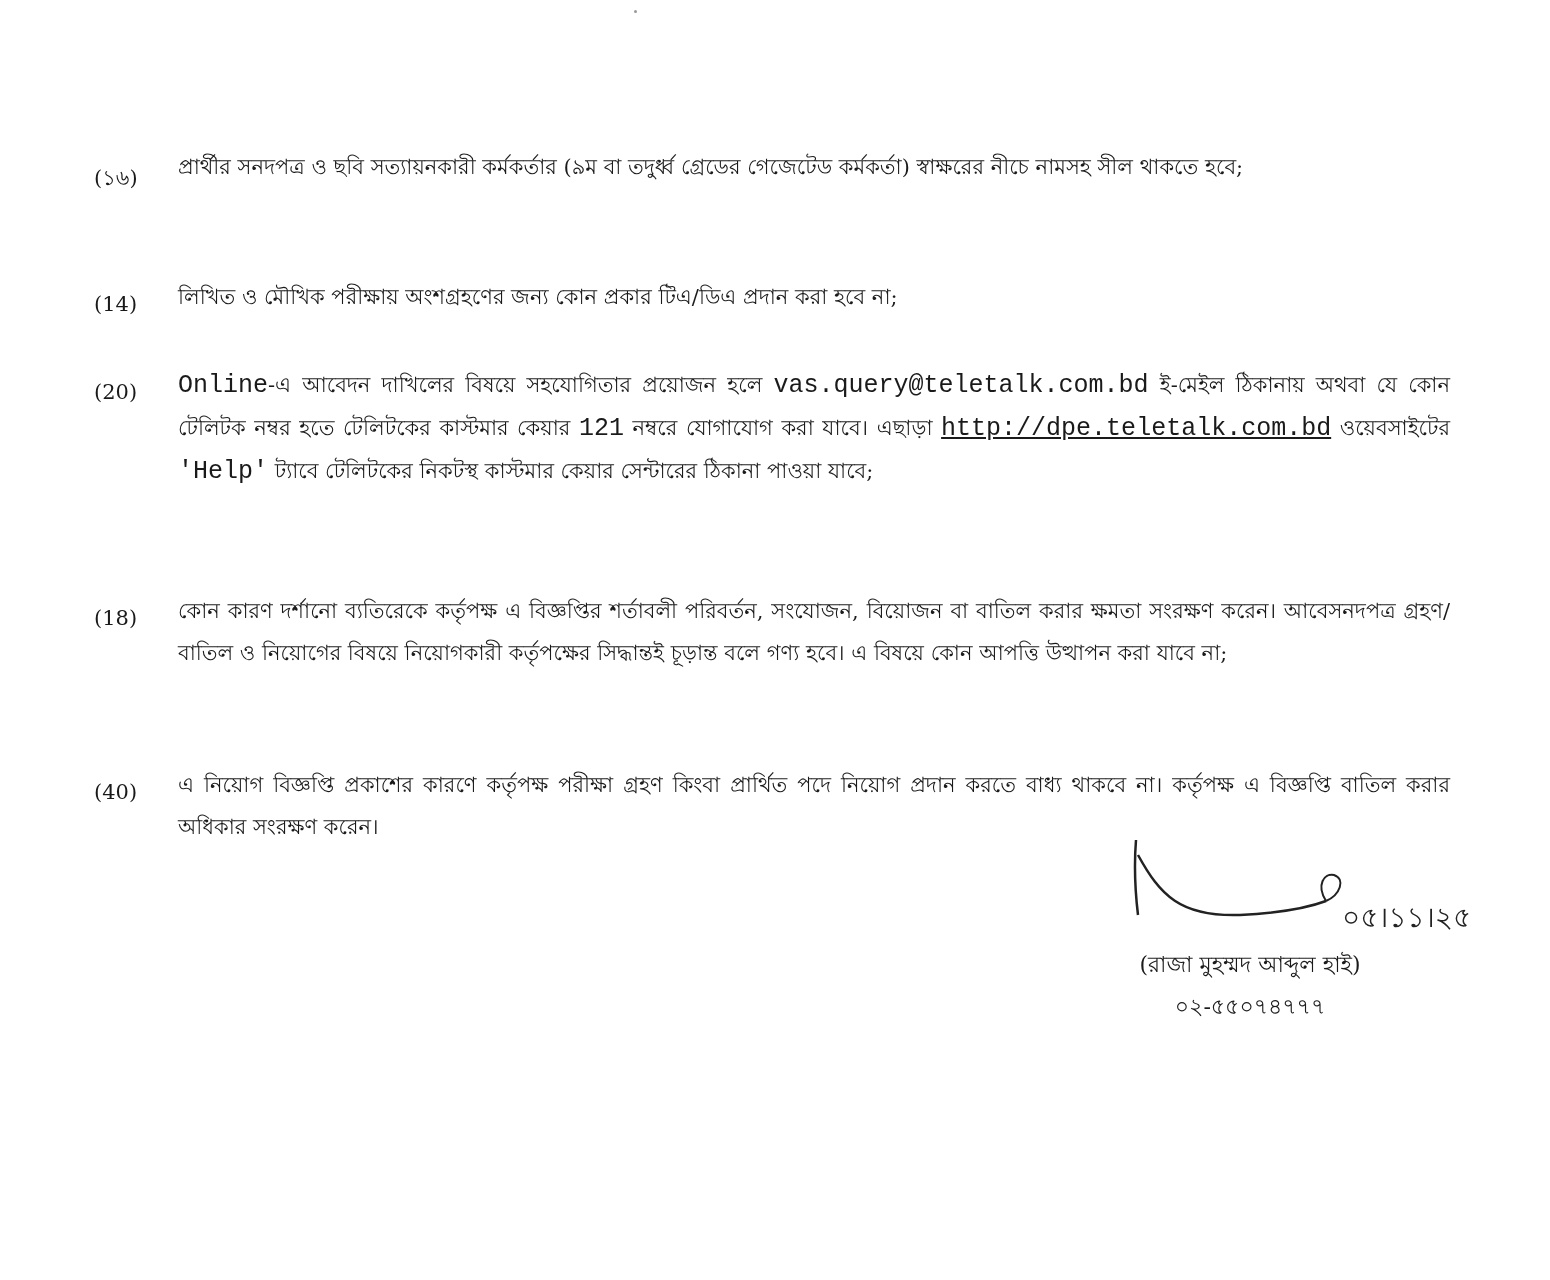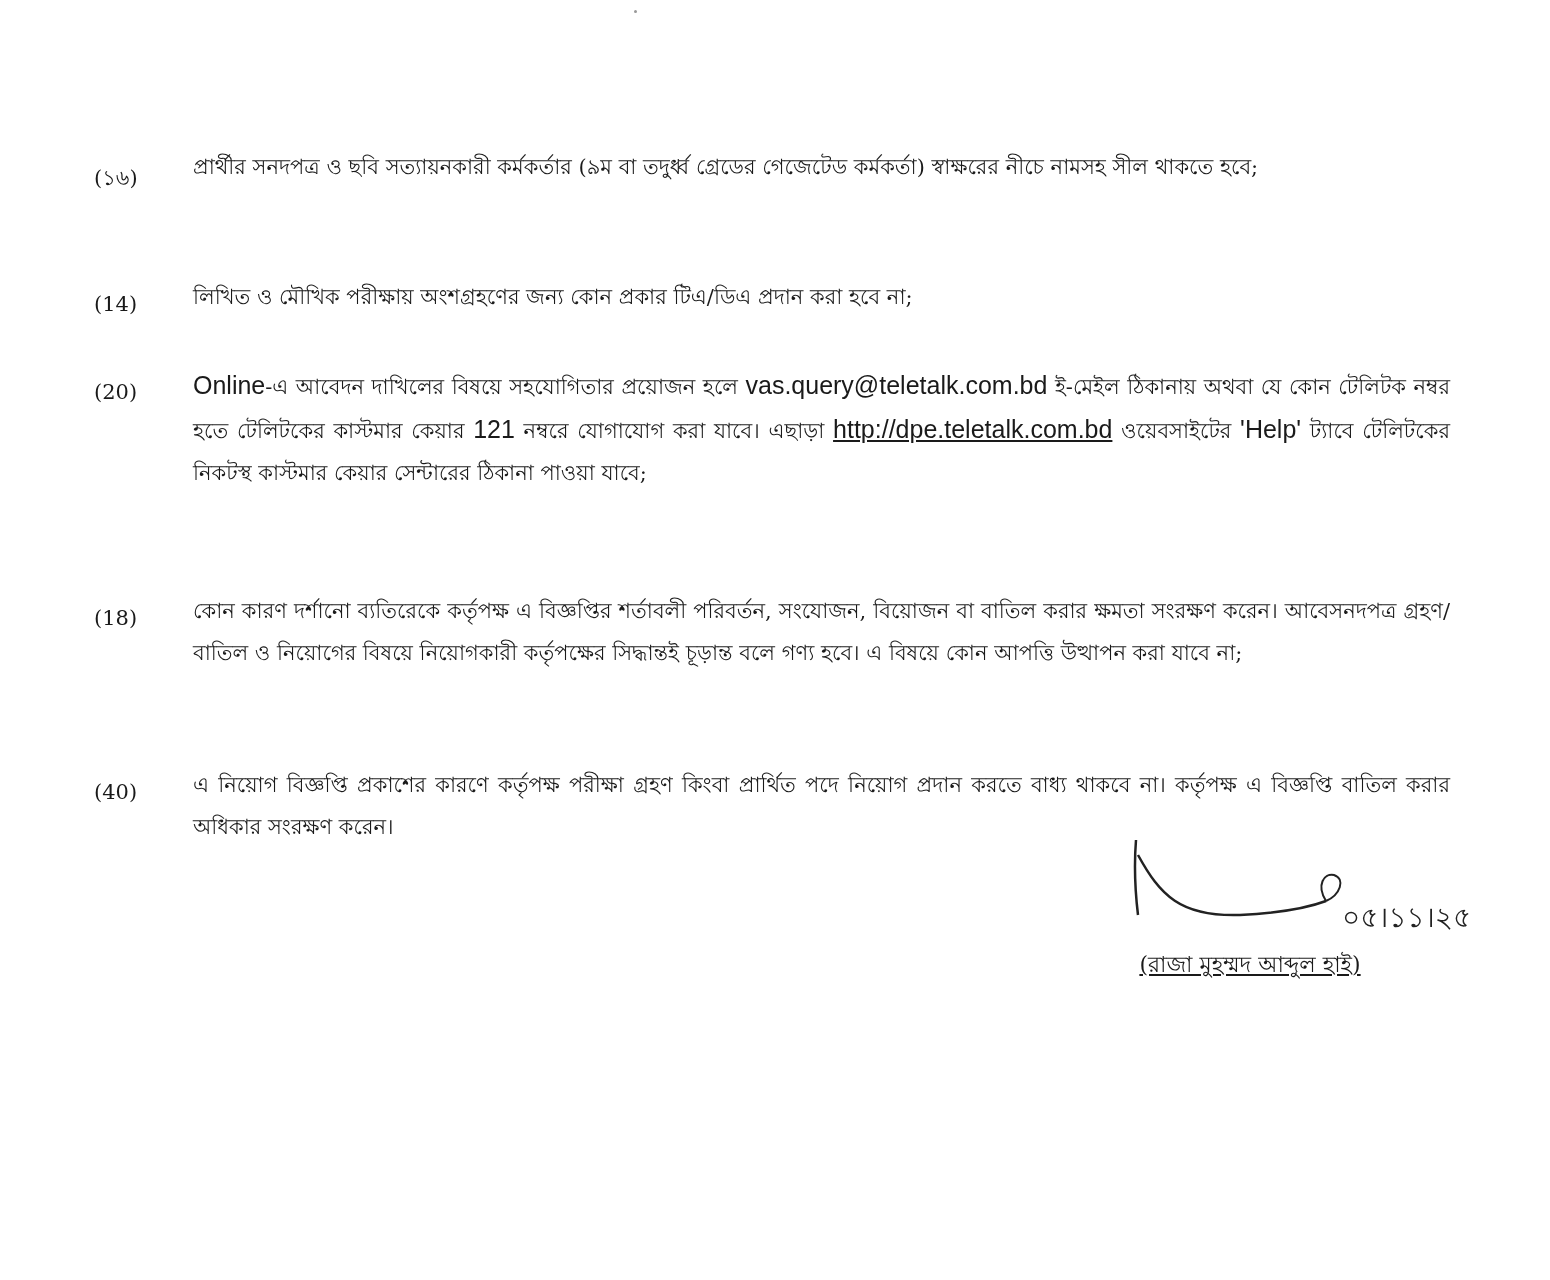--- a/index.html
+++ b/index.html
@@ -4,24 +4,24 @@
 <style>
   html, body { margin: 0; padding: 0; }
   body {
     width: 1550px; height: 1280px; background: #ffffff; position: relative; overflow: hidden;
     font-family: "DejaVu Serif", "Liberation Serif", serif; color: #1a1a1a;
   }
   .dot { position: absolute; left: 634px; top: 10px; width: 3px; height: 3px; border-radius: 50%; background: #999; }
   .item { position: absolute; left: 94px; width: 1356px; }
   .num { position: absolute; left: 0; top: 16px; font-size: 21px; }
   .body-text {
-    position: absolute; left: 99px; right: 0; top: 0;
+    position: absolute; left: 84px; right: 0; top: 0;
     font-size: 21px; line-height: 42px; text-align: justify; text-align-last: left;
   }
-  .latin { font-family: Liberation Sans, sans-serif; font-size: 25px; }
+  .latin { font-family: Liberation Mono, monospace; font-size: 25px; }
   .link { text-decoration: underline; }
   .sig-block { position: absolute; left: 1060px; width: 380px; text-align: center; }
   .sig-line { font-size: 22px; line-height: 42px; }
   .sig-email { font-family: "Liberation Serif", serif; font-size: 26px; text-decoration: underline; line-height: 40px; }
   .signature { position: absolute; left: 1120px; top: 835px; width: 400px; height: 100px; }
   .date-hand { font-family: "DejaVu Sans", sans-serif; }
 </style>
 </head>
 <body>
 
@@ -53,15 +53,16 @@
   <div class="num">(40)</div>
   <div class="body-text">এ নিয়োগ বিজ্ঞপ্তি প্রকাশের কারণে কর্তৃপক্ষ পরীক্ষা গ্রহণ কিংবা প্রার্থিত পদে নিয়োগ প্রদান করতে বাধ্য থাকবে না। কর্তৃপক্ষ এ বিজ্ঞপ্তি বাতিল করার অধিকার সংরক্ষণ করেন।</div>
 </div>
 
 <svg class="signature" viewBox="0 0 400 100">
   <path d="M16 5 C14 30 15 55 18 80 M18 20 C40 60 60 82 120 80 C160 78 190 72 206 66" stroke="#222" stroke-width="2.5" fill="none"></path>
   <path d="M206 66 C196 50 204 38 214 40 C226 44 220 60 206 66" stroke="#222" stroke-width="2" fill="none"></path>
   <text x="222" y="92" font-size="28" fill="#222" class="date-hand">০৫।১১।২৫</text>
 </svg>
 
-<div class="sig-block" style="top:944px;text-decoration:underline;">
+<div class="sig-block" style="top:944px;">
   <div class="sig-line">(রাজা মুহম্মদ আব্দুল হাই)</div>
+  <div class="sig-line">০২-৫৫০৭৪৭৭৭</div>
 </div>
 
 </body></html>

